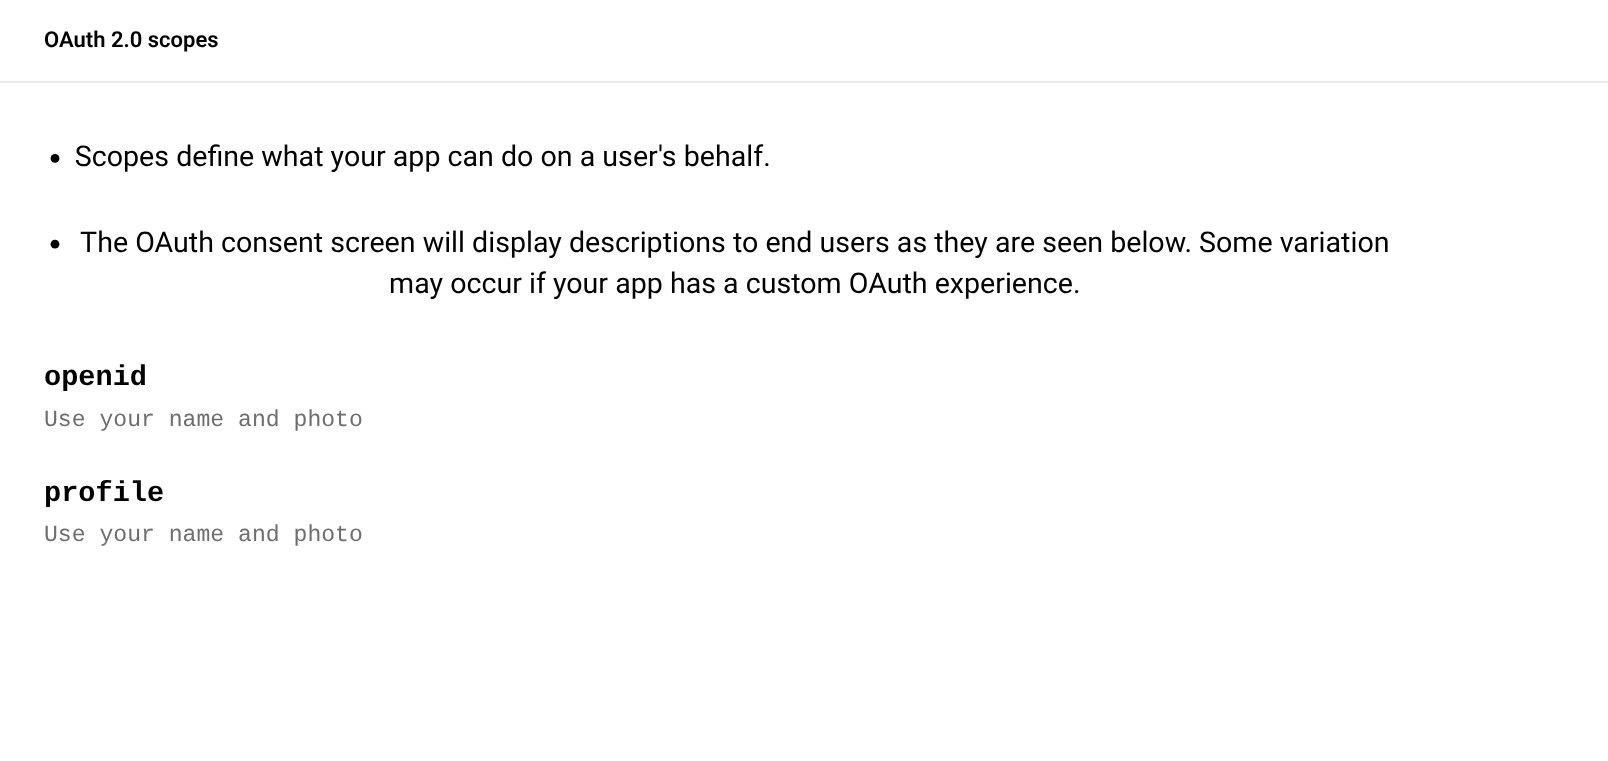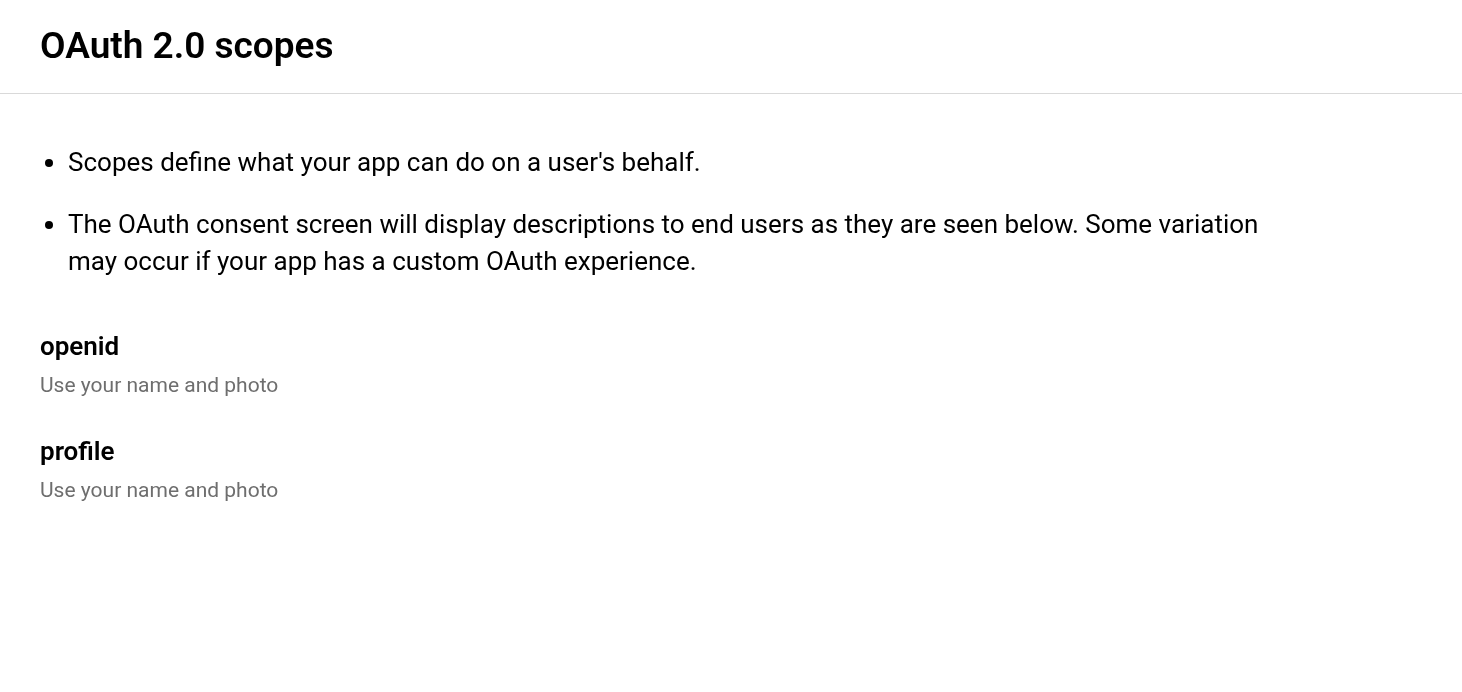--- a/index.html
+++ b/index.html
@@ -10,48 +10,50 @@
     body {
       font-family: -apple-system, BlinkMacSystemFont, "Segoe UI", Roboto, Helvetica, Arial, sans-serif;
       background: #ffffff;
       color: #000000;
       width: 1462px;
     }
     .container {
       padding: 24px 40px 40px 40px;
     }
     .section-title {
-      font-size: 37px;
+      font-size: 20px;
       font-weight: 600;
       color: #000000;
       margin-bottom: 26px;
     }
     .divider {
       border: none;
       border-top: 1px solid #d9d9d9;
       margin: 0 -40px;
       margin-bottom: 50px;
     }
     .description-list {
       list-style: disc;
       padding-left: 28px;
       margin-bottom: 50px;
     }
     .description-list li {
       font-size: 26px;
       line-height: 1.45;
       color: #000000;
-      margin-bottom: 24px;
+      margin-bottom: 40px;
       max-width: 1200px;
     }
     .description-list li:last-child {
       margin-bottom: 0;
+      text-align: center;
     }
     .scope-item {
       margin-bottom: 36px;
+      font-family: Liberation Mono, monospace;
     }
     .scope-name {
       font-size: 26px;
       font-weight: 600;
       color: #000000;
       margin-bottom: 10px;
     }
     .scope-description {
       font-size: 21px;
       color: #6e6e6e;

